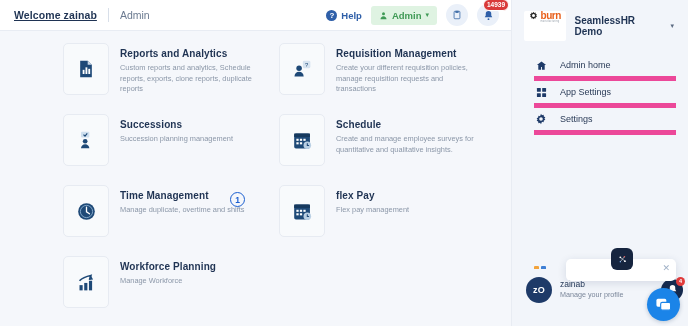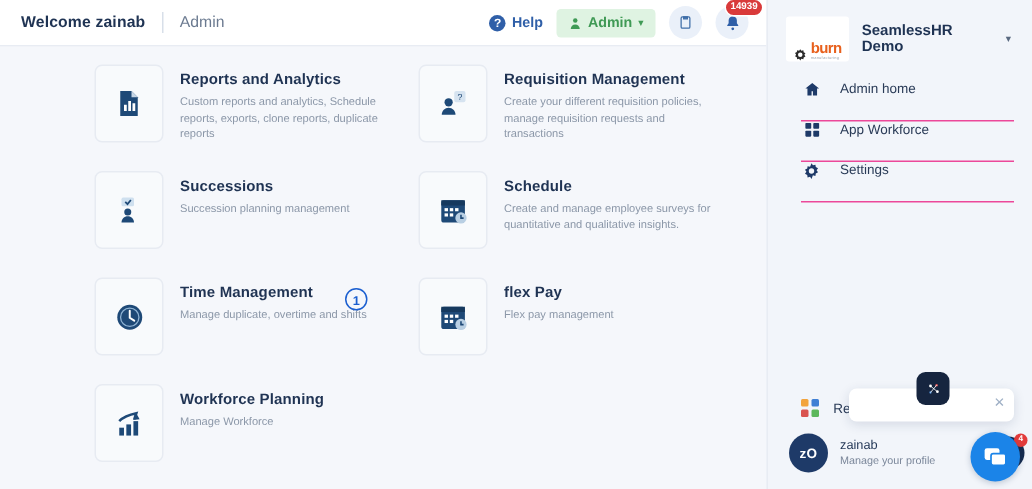--- a/index.html
+++ b/index.html
@@ -14,21 +14,21 @@
   
   .main-col { width: 511px; height: 326px; background: #f5f7fb; position: relative; }
 
   .topbar {
     height: 31px; background: #ffffff;
     display: flex; align-items: center;
     padding: 0 0 0 14px;
     border-bottom: 1px solid #e8ecf3;
     position: relative;
   }
-  .welcome { font-size: 10.5px; font-weight: bold; color: #1f3353; letter-spacing: .1px; }
+  .welcome { font-size: 10.5px; font-weight: bold; color: #1f3353; letter-spacing: .1px; text-decoration: underline; }
   .divider-v { width: 1px; height: 14px; background: #d8dfe9; margin: 0 11px; }
   .admin-label { font-size: 10.5px; color: #6b7a90; }
 
   .topbar-right { margin-left: auto; display: flex; align-items: center; gap: 9px; padding-right: 12px; }
   .help-btn { display: flex; align-items: center; gap: 4px; cursor: pointer; }
   .help-txt { font-size: 9.5px; color: #2f5fa8; font-weight: 600; }
   .circ-icon { width: 11px; height: 11px; border-radius: 50%; background: #2f5fa8; color: #fff;
                font-size: 8px; line-height: 11px; text-align: center; font-weight: bold; }
 
   .admin-pill {
@@ -76,50 +76,50 @@
   }
 
   
   .side {
     width: 177px; height: 326px; background: #f2f5fa;
     position: relative; border-left: 1px solid #e8ecf3;
   }
   .brand-row { display: flex; align-items: center; gap: 8px; padding: 11px 10px 0 12px; }
   .brand-logo {
     width: 44px; height: 30px; background: #ffffff; border-radius: 2px;
-    display: flex; align-items: flex-end; justify-content: center; gap: 2px;
+    display: flex; align-items: flex-start; justify-content: center; gap: 2px;
   }
   .logo-gear { width: 9px; height: 9px; }
   .logo-word { font-size: 10px; font-weight: bold; color: #e8601c; letter-spacing: -.4px; line-height: 1; }
   .logo-sub { font-size: 2.6px; color: #9aa3ad; letter-spacing: .2px; line-height: 1; }
   .brand-name { font-size: 10px; color: #1f3353; font-weight: 600; }
   .brand-caret { font-size: 7px; color: #5a6a80; margin-left: auto; margin-right: 4px; }
 
   .nav { margin-top: 13px; padding: 0 12px 0 22px; }
   .nav-item {
-    display: flex; align-items: flex-start; gap: 12px;
+    display: flex; align-items: center; gap: 12px;
     height: 27px; cursor: pointer;
-    border-bottom: 1px solid #ec4899;
+    border-bottom: 5px solid #ec4899;
   }
   .nav-item:last-child { }
   .nav-icon { width: 14px; display: flex; align-items: center; justify-content: center; }
   .nav-label { font-size: 9px; color: #2a3b57; }
 
   
   .hidden-row {
     position: absolute; left: 22px; top: 266px;
     display: flex; align-items: center; gap: 10px;
   }
   .grid-icon-color { display: grid; grid-template-columns: 5px 5px; grid-gap: 1.5px; }
   .gi { width: 5px; height: 5px; border-radius: 1px; }
   .hidden-label { font-size: 9px; color: #2a3b57; }
 
   
   .profile {
-    position: absolute; left: 0; bottom: 4px; width: 177px; height: 41px;
+    position: absolute; left: 0; bottom: 16px; width: 177px; height: 41px;
     background: #f2f5fa; display: flex; align-items: center; padding-left: 14px; gap: 8px;
   }
   .avatar {
     width: 26px; height: 26px; border-radius: 50%; background: #1e3a68; color: #fff;
     font-size: 9px; font-weight: bold; display: flex; align-items: center; justify-content: center;
     letter-spacing: .3px;
   }
   .profile-name { font-size: 8.5px; color: #1f3353; font-weight: 400; line-height: 1.35; }
   .profile-sub { font-size: 7.2px; color: #7b879a; line-height: 1.35; text-align: center; }
   .bell-btn {
@@ -351,21 +351,21 @@
 
       <div class="nav-item">
         <span class="nav-icon">
           <svg width="11" height="11" viewBox="0 0 24 24" fill="#1e3a68">
             <rect x="2" y="2" width="8.5" height="8.5" rx="1.2"></rect>
               <rect x="13.5" y="2" width="8.5" height="8.5" rx="1.2"></rect>
             <rect x="2" y="13.5" width="8.5" height="8.5" rx="1.2"></rect>
               <rect x="13.5" y="13.5" width="8.5" height="8.5" rx="1.2"></rect>
           </svg>
         </span>
-        <span class="nav-label">App Workforce</span>
+        <span class="nav-label">App Settings</span>
       </div>
 
       <div class="nav-item">
         <span class="nav-icon">
           <svg width="12" height="12" viewBox="0 0 24 24" fill="#1e3a68">
             <path d="M12 1.5l1.9 2.8 3.3-.8.5 3.3 3 1.5-1.9 2.7 1.9 2.7-3 1.5-.5 3.3-3.3-.8L12 22.5l-1.9-2.8-3.3.8-.5-3.3-3-1.5L5.2 13 3.3 10.3l3-1.5.5-3.3 3.3.8z"></path>
             <circle cx="12" cy="12" r="3.6" fill="#f2f5fa"></circle>
           </svg>
         </span>
         <span class="nav-label">Settings</span>

